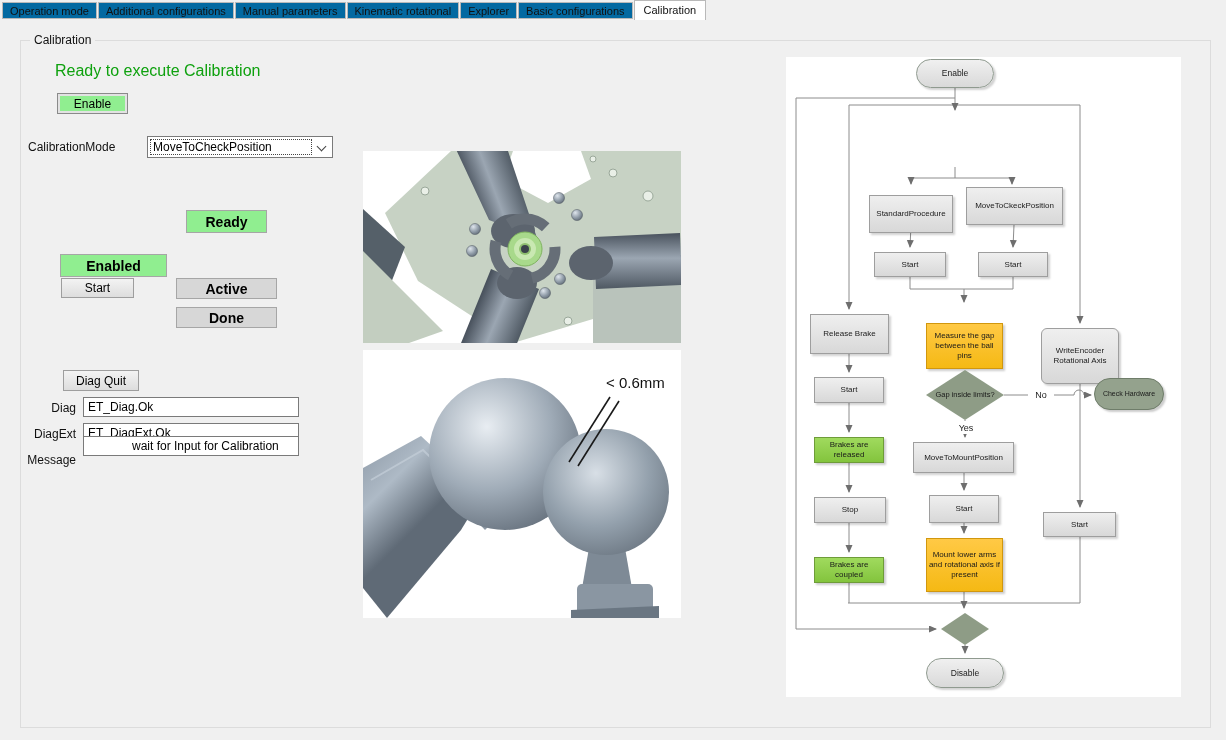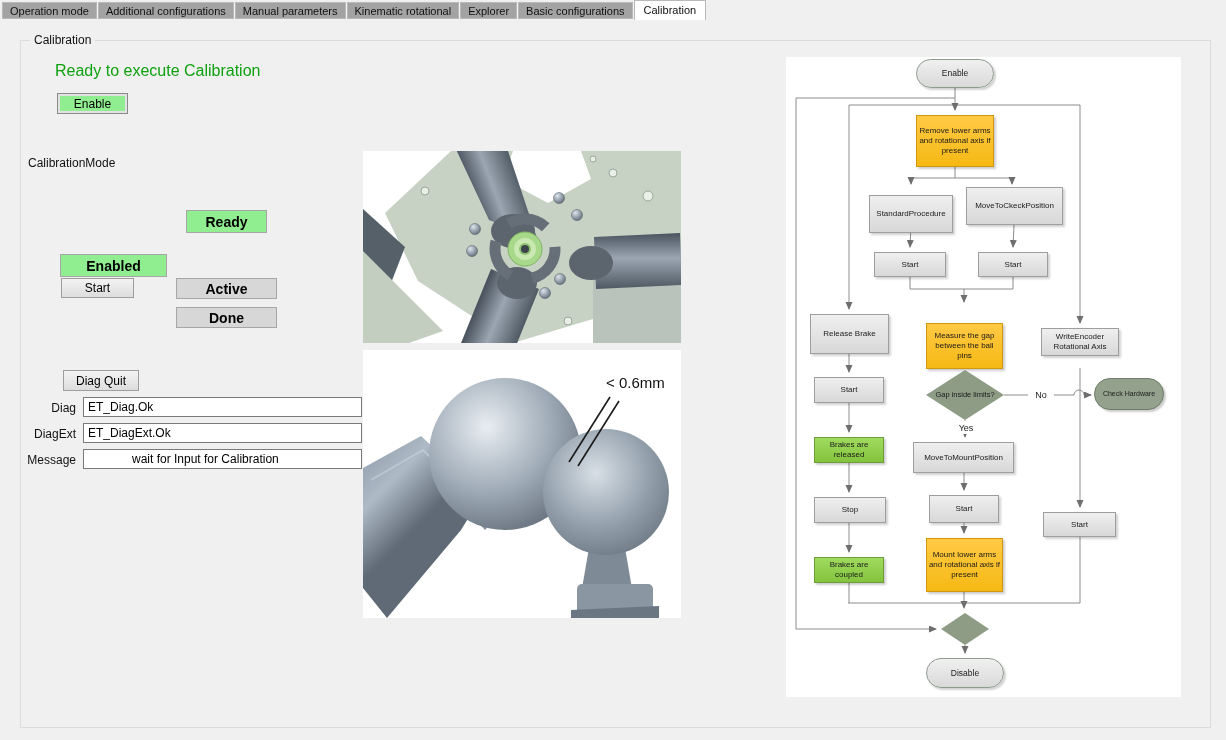--- a/index.html
+++ b/index.html
@@ -1,21 +1,21 @@
 <!DOCTYPE html>
 <html><head>
 <meta charset="utf-8">
 <style>
   * { margin:0; padding:0; box-sizing:border-box; }
   body { background:#F0F0F0; font-family:"Liberation Sans", sans-serif; }
   .screen { position:relative; width:1226px; height:740px; background:#F0F0F0; overflow:hidden; }
 
   
   .tabs { position:absolute; left:0; top:0; height:20px; display:flex; align-items:flex-start; padding-left:2px; z-index:5; }
-  .tab { margin-top:2px; height:17px; line-height:15px; padding:1px 7px 0 7px; background:#a3a3a3;
+  .tab { margin-top:2px; height:17px; line-height:15px; padding:1px 7px 0 7px; background:#0369a1;
          border:1px solid #B9B9B9; font-size:11px; color:#111; margin-right:1px; white-space:nowrap; cursor:default; }
   .tab.selected { margin-top:0; height:20px; line-height:17px; background:#FFFFFF; border-bottom:none; z-index:6; padding:1px 9px 0 9px; }
 
   
   .gb { position:absolute; left:20px; top:40px; width:1191px; height:688px; border:1px solid #DCDCDC; }
   .gb-label { position:absolute; left:30px; top:33px; background:#F0F0F0; padding:0 4px; font-size:12px; color:#111; z-index:2; }
 
   .heading { position:absolute; left:55px; top:62px; font-size:16px; color:#0EA10E; }
 
   .btn { position:absolute; display:flex; align-items:center; justify-content:center; font-size:12px; color:#000;
@@ -25,21 +25,21 @@
   .field-label { position:absolute; font-size:12px; color:#111; }
   .combo { position:absolute; left:147px; top:136px; width:186px; height:22px; background:#FFF; border:1px solid #7A7A7A; }
   .combo-text { position:absolute; left:5px; top:3px; font-size:12px; color:#000; }
   .combo-focus { position:absolute; left:2px; top:2px; right:20px; bottom:2px; border:1px dotted #444; }
   .combo-chev { position:absolute; right:7px; top:6px; width:7px; height:7px; border-right:1.4px solid #444; border-bottom:1.4px solid #444; transform:rotate(45deg); }
 
   .badge { position:absolute; display:flex; align-items:center; justify-content:center; font-weight:bold; font-size:14px; color:#000; border:1px solid #A6A6A6; }
   .badge-green { background:#90EE90; }
   .badge-gray { background:#D7D7D7; }
 
-  .tbox { position:absolute; left:83px; width:279px; height:20px; border:1px solid #7A7A7A; background:#FFF;
+  .tbox { position:absolute; left:83px; width:216px; height:20px; border:1px solid #7A7A7A; background:#FFF;
           font-family:"Liberation Sans", sans-serif; font-size:12px; color:#000; padding:0 4px; }
   .frow-label { position:absolute; left:20px; width:56px; text-align:right; font-size:12px; color:#111; }
 
   
   .fig { position:absolute; background:#FFF; }
 
   
   .flow { position:absolute; left:786px; top:57px; width:395px; height:640px; background:#FFF; }
   .flow svg.wires { position:absolute; left:0; top:0; z-index:1; }
   .fc { position:absolute; z-index:2; display:flex; align-items:center; justify-content:center; text-align:center;
@@ -66,37 +66,42 @@
     <div class="tab selected">Calibration</div>
   </div>
 
   <div class="gb"></div>
   <div class="gb-label">Calibration</div>
 
   <div class="heading">Ready to execute Calibration</div>
 
   <div class="btn btn-green" style="left:57px; top:93px; width:71px; height:21px;">Enable</div>
 
-  <div class="field-label" style="left:28px; top:156px;">CalibrationMode</div>
+  <div class="field-label" style="left:28px; top:140px;">CalibrationMode</div>
+  <div class="combo">
+    <span class="combo-focus"></span>
+    <span class="combo-text">MoveToCheckPosition</span>
+    <span class="combo-chev"></span>
+  </div>
 
   <div class="badge badge-green" style="left:60px; top:210px; width:107px; height:23px;margin-top:44px;">Enabled</div>
   <div class="badge badge-green" style="left:186px; top:210px; width:81px; height:23px;">Ready</div>
 
   <div class="btn" style="left:61px; top:278px; width:73px; height:20px;">Start</div>
   <div class="badge badge-gray" style="left:176px; top:278px; width:101px; height:21px;">Active</div>
   <div class="badge badge-gray" style="left:176px; top:307px; width:101px; height:21px;">Done</div>
 
   <div class="btn" style="left:63px; top:370px; width:76px; height:21px;">Diag Quit</div>
 
   <span class="frow-label" style="top:401px;">Diag</span>
   <input class="tbox" style="top: 397px;" readonly="" value="ET_Diag.Ok">
   <span class="frow-label" style="top:427px;">DiagExt</span>
   <input class="tbox" style="top: 423px;" readonly="" value="ET_DiagExt.Ok">
   <span class="frow-label" style="top:453px;">Message</span>
-  <input class="tbox" style="top: 449px; padding-left: 48px;" readonly="" value="wait for Input for Calibration">
+  <input class="tbox" style="top: 436px; padding-left: 48px;" readonly="" value="wait for Input for Calibration">
 
   <div class="fig" style="left:363px; top:151px; width:318px; height:192px;">
     <svg width="318" height="192" viewBox="0 0 318 192">
       <defs>
         <linearGradient id="st1" x1="84" y1="-21" x2="132" y2="-39" gradientUnits="userSpaceOnUse">
           <stop offset="0" stop-color="#49525D"></stop>
             <stop offset="0.45" stop-color="#9BA6B2"></stop>
             <stop offset="1" stop-color="#4E5862"></stop>
         </linearGradient>
         <linearGradient id="st2" x1="0" y1="82" x2="0" y2="138" gradientUnits="userSpaceOnUse">
@@ -236,28 +241,27 @@
         <path d="M294,311 L294,450" marker-end="url(#arr)"></path>
         <path d="M179,588 L179,596" marker-end="url(#arr)"></path>
       </g>
       <rect x="242" y="331" width="26" height="13" fill="#FFFFFF"></rect>
       <text x="255" y="341" font-size="9" fill="#222" text-anchor="middle">No</text>
       <rect x="166" y="364" width="27" height="13" fill="#FFFFFF"></rect>
       <text x="180" y="374" font-size="9" fill="#222" text-anchor="middle">Yes</text>
     </svg>
 
     <div class="fc fc-term" style="left:130px; top:2px;   width:78px;  height:29px;">Enable</div>
-    <div class="fc fc-orange" style="left:130px; top:58px;  width:78px;  height:52px;">Remove lower arms and rotational axis if present</div>
     <div class="fc fc-gray" style="left:83px;  top:130px; width:84px;  height:38px;margin-top:8px;">StandardProcedure</div>
     <div class="fc fc-gray" style="left:180px; top:130px; width:97px;  height:38px;">MoveToCkeckPosition</div>
     <div class="fc fc-gray" style="left:88px;  top:195px; width:72px;  height:25px;">Start</div>
     <div class="fc fc-gray" style="left:192px; top:195px; width:70px;  height:25px;">Start</div>
     <div class="fc fc-gray" style="left:24px;  top:257px; width:79px;  height:40px;">Release Brake</div>
     <div class="fc fc-orange" style="left:140px; top:250px; width:77px;  height:46px;margin-top:16px;">Measure the gap between the ball pins</div>
-    <div class="fc fc-gray" style="left:255px; top:271px; width:78px;  height:28px;">WriteEncoder Rotational Axis</div>
+    <div class="fc fc-gray" style="left:255px; top:271px; width:78px;  height:56px;border-radius:6px;">WriteEncoder Rotational Axis</div>
     <div class="fc fc-gray" style="left:28px;  top:320px; width:70px;  height:26px;">Start</div>
     <div class="fc fc-diamond" style="left:140px; top:313px; width:78px;  height:50px;">Gap inside limits?</div>
     <div class="fc fc-sage" style="left:308px; top:321px; width:70px;  height:32px;">Check Hardware</div>
     <div class="fc fc-green" style="left:28px;  top:380px; width:70px;  height:26px;">Brakes are released</div>
     <div class="fc fc-gray" style="left:127px; top:385px; width:101px; height:31px;">MoveToMountPosition</div>
     <div class="fc fc-gray" style="left:28px;  top:440px; width:72px;  height:26px;">Stop</div>
     <div class="fc fc-gray" style="left:143px; top:438px; width:70px;  height:28px;">Start</div>
     <div class="fc fc-gray" style="left:257px; top:455px; width:73px;  height:25px;">Start</div>
     <div class="fc fc-green" style="left:28px;  top:500px; width:70px;  height:26px;">Brakes are coupled</div>
     <div class="fc fc-orange" style="left:140px; top:481px; width:77px;  height:54px;">Mount lower arms and rotational axis if present</div>

